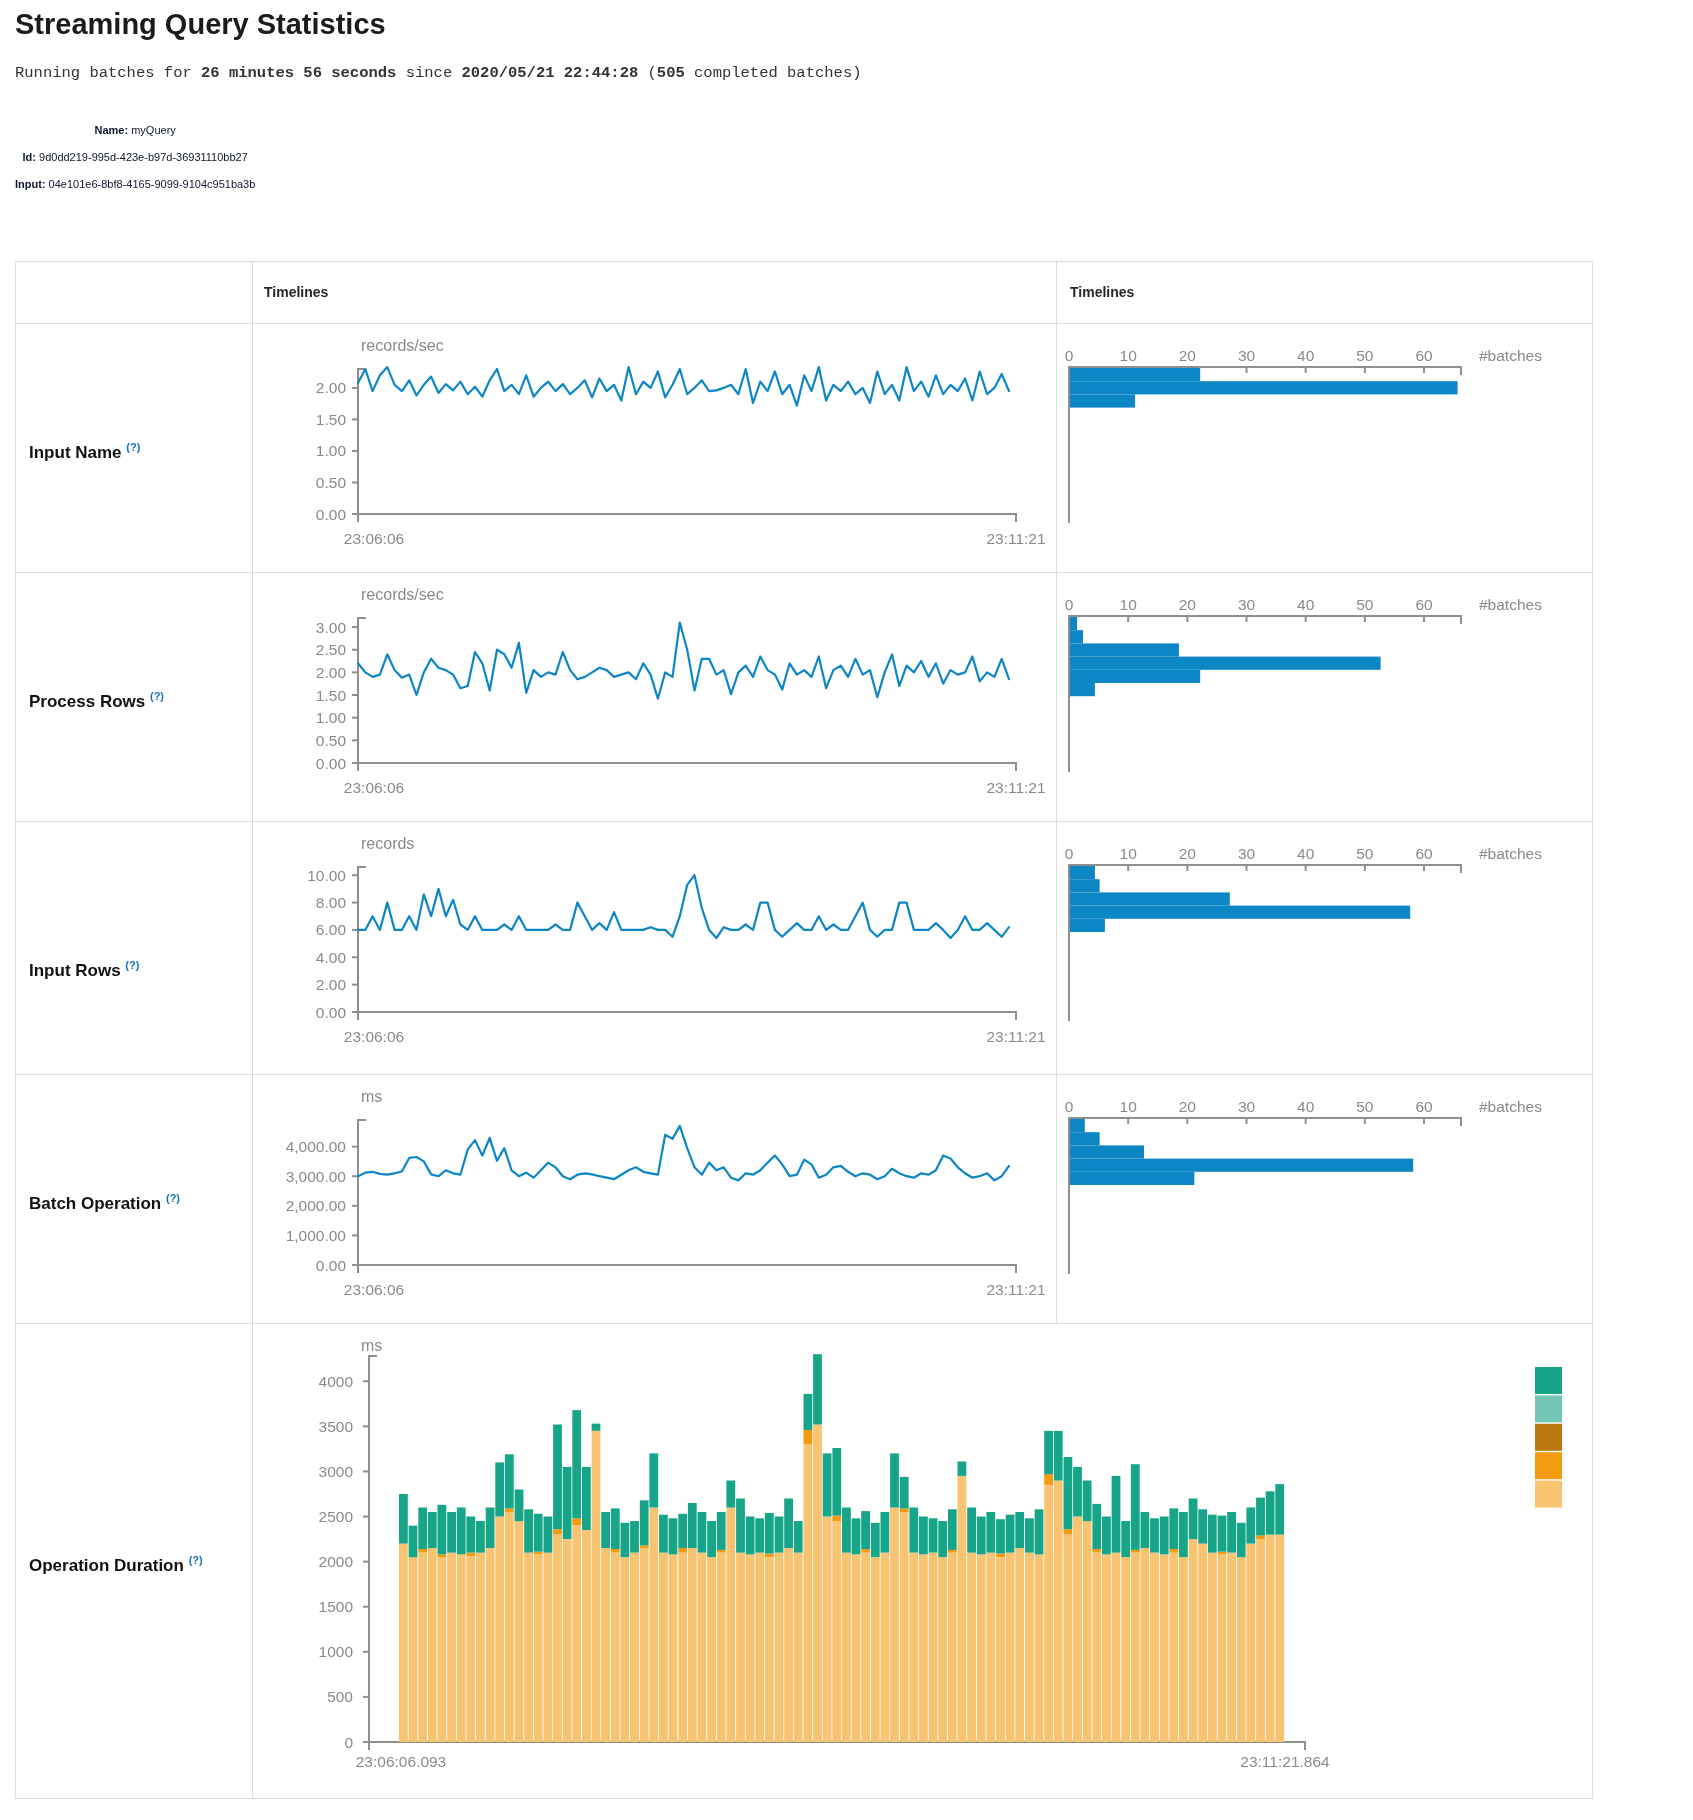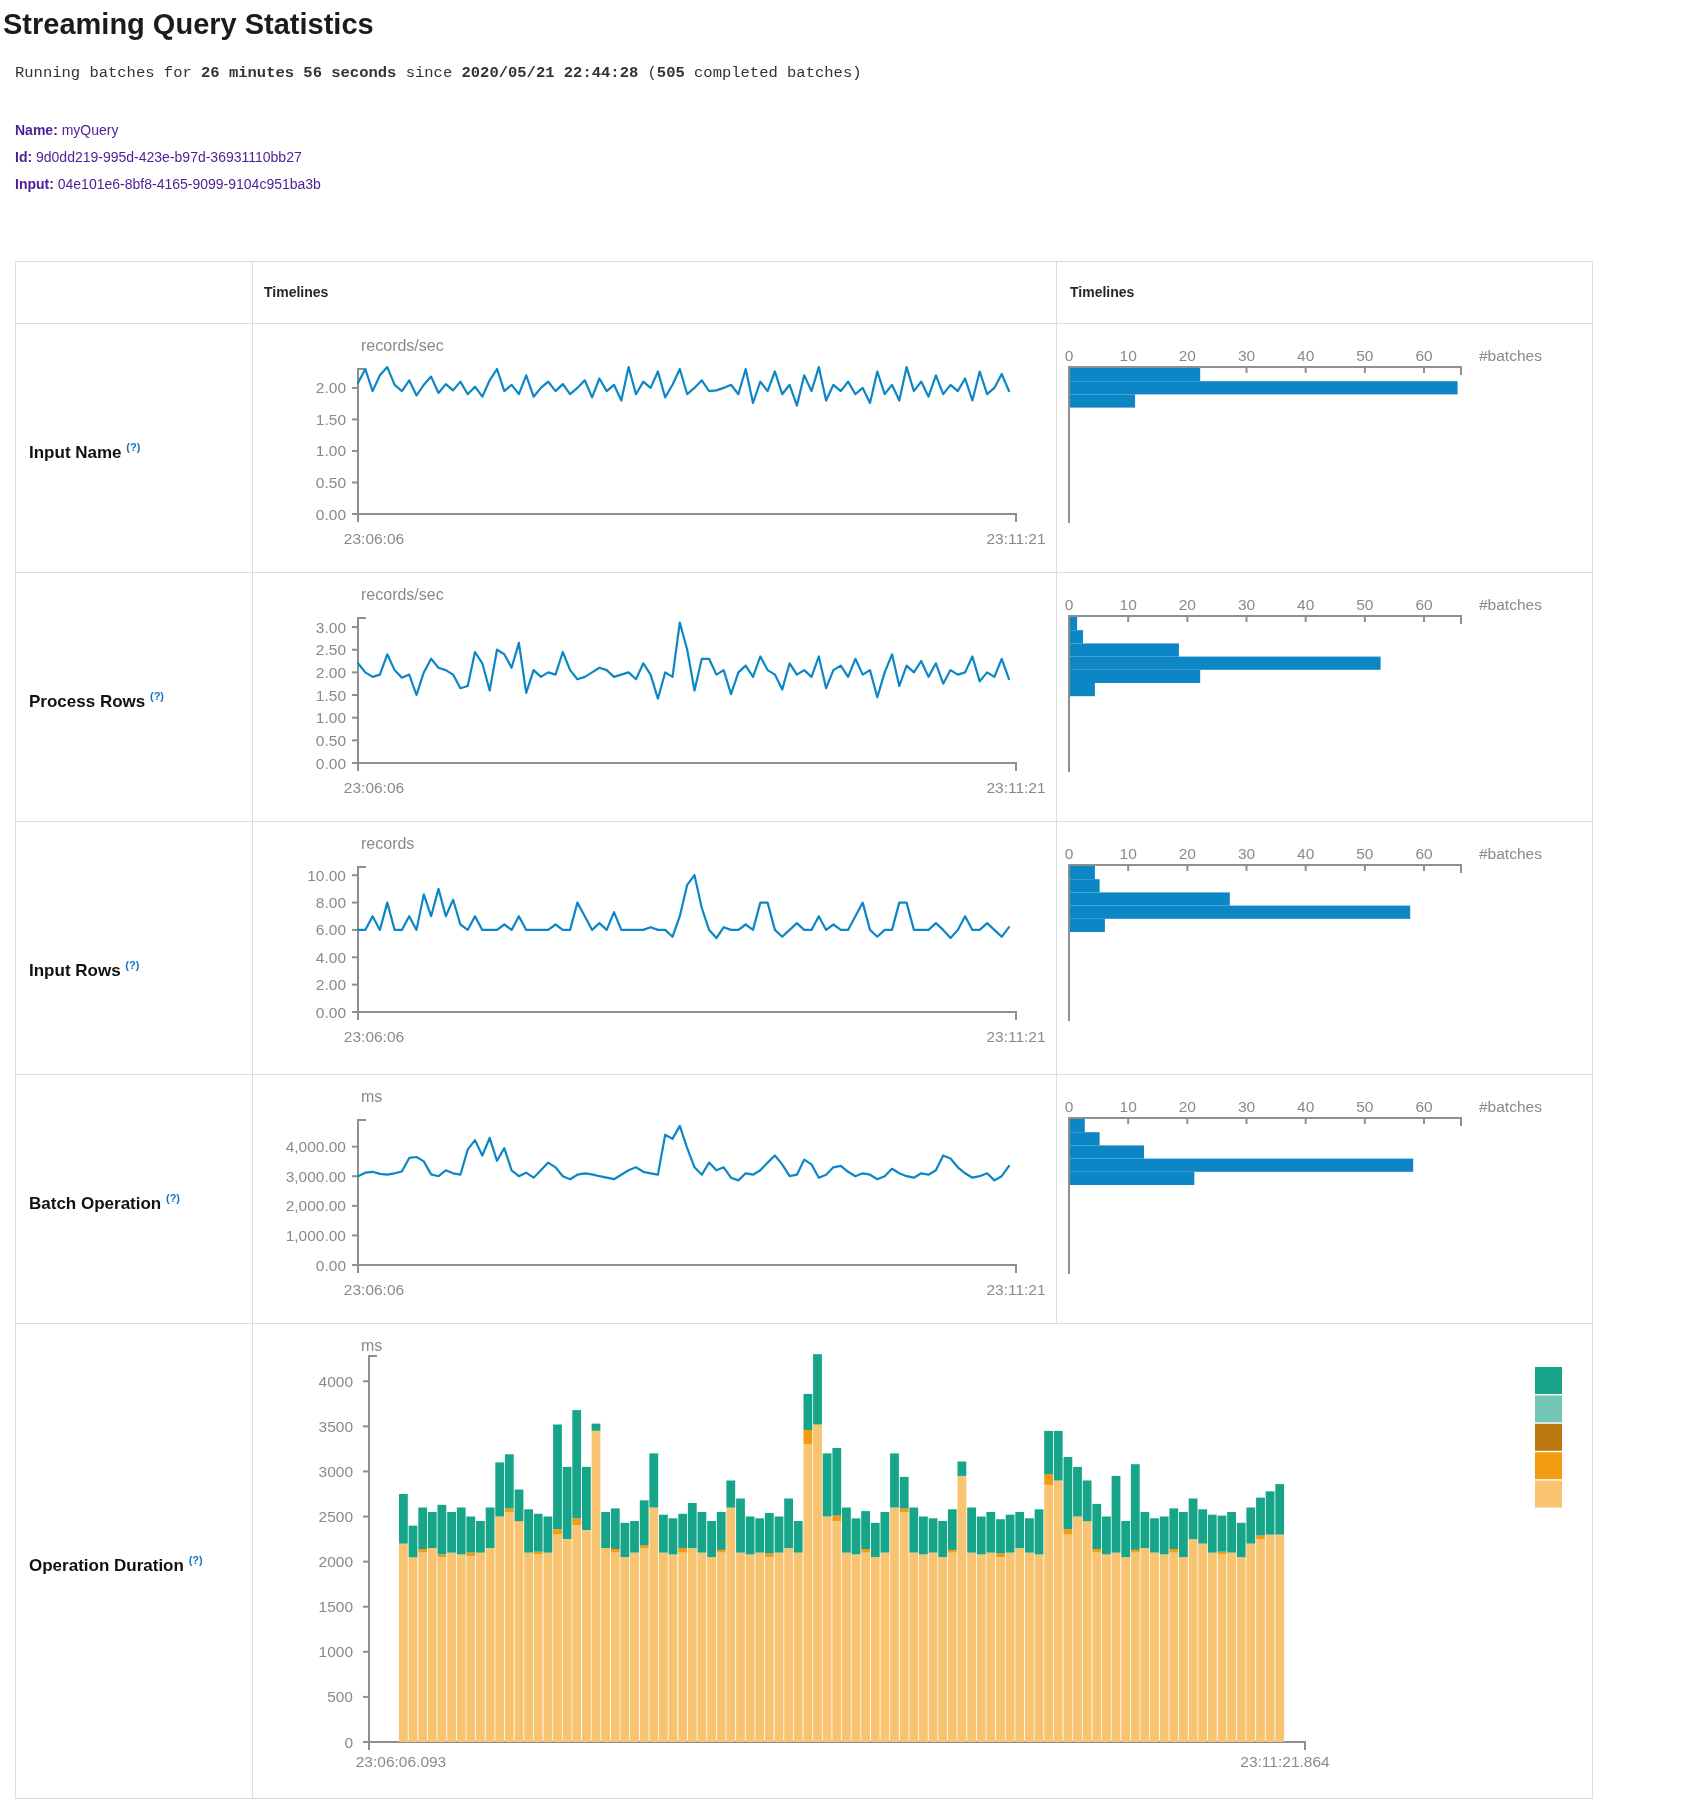--- a/index.html
+++ b/index.html
@@ -1,21 +1,21 @@
 <!DOCTYPE html>
 <html><head>
 <meta charset="utf-8">
 <style>
   html,body{margin:0;padding:0;background:#fff;}
   body{width:1693px;height:1820px;position:relative;overflow:hidden;
        font-family:"Liberation Sans","DejaVu Sans",sans-serif;color:#333;}
-  h1.title{position:absolute;left:3px;top:8px;margin:0;font-size:29px;font-weight:700;color:#1b1b1b;}
+  h1.title{position:absolute;left:15px;top:8px;margin:0;font-size:29px;font-weight:700;color:#1b1b1b;}
   .subtitle{position:absolute;left:15px;top:64px;font-size:15.5px;color:#333;font-family:Liberation Mono, monospace;}
   .subtitle b{font-weight:700;}
-  .meta{position:absolute;left:15px;top:117px;font-size:14px;line-height:27px;color:#4c1d95;}
+  .meta{position:absolute;left:15px;top:117px;font-size:11px;line-height:27px;color:#0f172a;text-align:center;}
   .meta b{font-weight:700;}
   .tbl{position:absolute;left:15px;top:261px;width:1576px;height:1536px;border:1px solid #ddd;}
   .hline{position:absolute;left:0;width:1576px;height:1px;background:#ddd;}
   .vline{position:absolute;width:1px;background:#ddd;}
   .colhdr{position:absolute;top:0;height:61px;line-height:61px;font-size:14px;font-weight:700;color:#262626;}
   .rowlbl{position:absolute;left:13px;width:215px;height:26px;line-height:26px;font-size:17px;font-weight:700;color:#111;}
   .rowlbl sup{font-size:11px;font-weight:700;color:#1673c1;}
   svg text{font-family:"Liberation Sans","DejaVu Sans",sans-serif;}
   svg{position:absolute;}
 </style>

